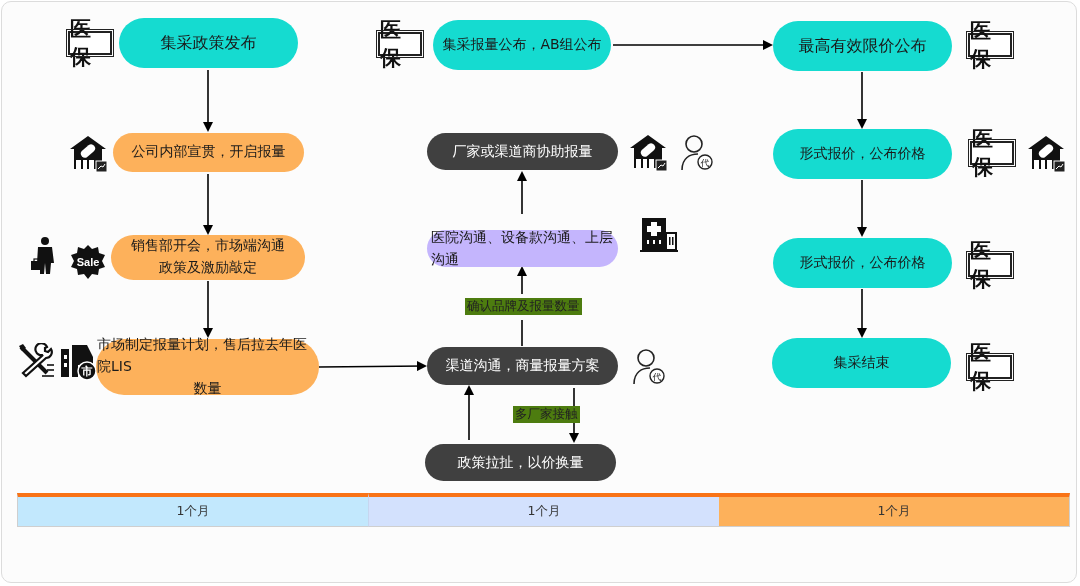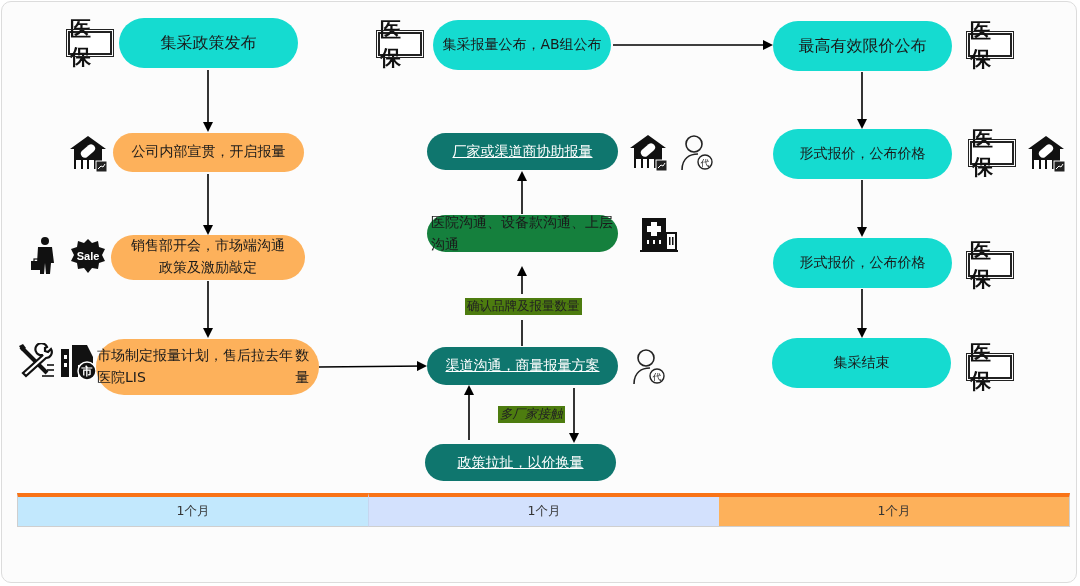--- a/index.html
+++ b/index.html
@@ -4,22 +4,22 @@
 <style>
   html, body { margin:0; padding:0; background:#ffffff; }
   body { width:1080px; height:586px; position:relative; overflow:hidden;
          font-family:"DejaVu Sans", "Liberation Sans", sans-serif; }
   .frame { position:absolute; left:1px; top:1px; width:1076px; height:582px;
            border:1px solid #dcdcdc; border-radius:10px; background:#fcfcfc; box-sizing:border-box; }
   .node { position:absolute; border-radius:999px; display:flex; align-items:center; justify-content:center;
           box-sizing:border-box; color:#1a1a1a; line-height:1.55; padding:0 4px; }
   .teal { background:#15dbd0; }
   .orange { background:#fdb15b; }
-  .gray { background:#0f766e; color:#ffffff;text-decoration:underline; }
-  .green { background:#15803d; }
+  .gray { background:#404040; color:#ffffff; }
+  .green { background:#c4b5fd;margin-top:15px; }
   .fs16 { font-size:16px; }
   .fs12 { font-size:14px; }
   .badge { position:absolute; width:44px; height:24px; border:2px solid #222; box-sizing:border-box;
            background:#fff; display:flex; align-items:center; justify-content:center;
            font-size:21px; font-weight:bold; color:#111; outline:1px solid #222; outline-offset:1px; }
   .label { position:absolute; font-size:12.5px; color:#222; background:#4d7c0f; padding:0 2px; }
   svg.lines { position:absolute; left:0; top:0; }
   .icon { position:absolute; }
   .timeline { position:absolute; top:493px; height:34px; display:flex; align-items:center; justify-content:center;
               font-size:12.5px; color:#333; box-sizing:border-box; border-top:4px solid #f97316; border-bottom:1px solid #cfcfcf; }
@@ -73,21 +73,21 @@
 <div class="node orange fs12" style="left:113px;top:133px;width:191px;height:39px;font-family:Liberation Mono, monospace;">公司内部宣贯，开启报量</div>
 
 <div class="icon" style="left:31px;top:237px;">
   <svg width="24" height="38" viewBox="0 0 24 38">
     <circle cx="14" cy="4" r="4" fill="#111"></circle>
     <path d="M7 10 L21 10 L23 26 L20 26 L19 37 L15 37 L14 26 L13 37 L9 37 L9 26 L6 26 Z" fill="#111"></path>
     <rect x="0" y="24" width="11" height="9" fill="#111"></rect>
     <rect x="3" y="22" width="5" height="3" fill="none" stroke="#111" stroke-width="1.2"></rect>
   </svg>
 </div>
-<div class="icon" style="left:70px;top:238px;">
+<div class="icon" style="left:70px;top:244px;">
   <svg width="36" height="36" viewBox="0 0 36 36">
     <polygon points="18,1 22,5 28,3 29,9 35,11 32,17 35,23 29,25 28,31 22,30 18,35 14,30 8,31 7,25 1,23 4,17 1,11 7,9 8,3 14,5" fill="#111"></polygon>
     <text x="18" y="22" text-anchor="middle" font-size="11" font-weight="bold" fill="#fff" font-family="Liberation Sans, sans-serif">Sale</text>
   </svg>
 </div>
 <div class="node orange fs12" style="left:111px;top:235px;width:194px;height:45px;flex-direction:column;font-family:Liberation Mono, monospace;">
   <span>销售部开会，市场端沟通</span>
   <span>政策及激励敲定</span>
 </div>
 
@@ -105,21 +105,21 @@
   <svg width="36" height="36" viewBox="0 0 36 36">
     <rect x="0" y="4" width="8" height="28" fill="#111"></rect>
     <path d="M11 0 L26 0 L32 12 L32 20 L11 20 Z" fill="#111"></path>
     <rect x="11" y="20" width="6" height="12" fill="#111"></rect>
     <rect x="3" y="10" width="3" height="4" fill="#fff"></rect>
     <rect x="3" y="18" width="3" height="4" fill="#fff"></rect>
     <circle cx="26" cy="26" r="9" fill="#111" stroke="#fff" stroke-width="1.5"></circle>
     <text x="26" y="30" text-anchor="middle" font-size="11" fill="#fff" font-weight="bold">市</text>
   </svg>
 </div>
-<div class="node orange fs12" style="left:96px;top:339px;width:223px;height:56px;flex-direction:row;padding:0 1px;">
+<div class="node orange fs12" style="left:96px;top:339px;width:223px;height:56px;flex-direction:column;padding:0 1px;">
   <span>市场制定报量计划，售后拉去年医院LIS</span>
   <span>数量</span>
 </div>
 
 <div class="badge" style="left:378px;top:32px;">医保</div>
 <div class="node teal fs12" style="left:433px;top:20px;width:178px;height:50px;">集采报量公布，AB组公布</div>
 
 <div class="node gray fs12" style="left:427px;top:133px;width:191px;height:37px;">厂家或渠道商协助报量</div>
 <div class="icon" style="left:628px;top:132px;">
   <svg width="42" height="42" viewBox="0 0 42 42">
@@ -162,21 +162,21 @@
 <div class="node gray fs12" style="left:427px;top:347px;width:191px;height:38px;">渠道沟通，商量报量方案</div>
 <div class="icon" style="left:632px;top:348px;">
   <svg width="36" height="38" viewBox="0 0 36 38">
     <circle cx="14" cy="10" r="8" fill="none" stroke="#222" stroke-width="1.6"></circle>
     <path d="M2 36 C2 24 10 20 18 20" fill="none" stroke="#222" stroke-width="1.6"></path>
     <circle cx="25" cy="28" r="7" fill="#fff" stroke="#222" stroke-width="1.4"></circle>
     <text x="25" y="32" text-anchor="middle" font-size="9" fill="#222">代</text>
   </svg>
 </div>
 
-<div class="label" style="left:498px;top:406px;font-style:italic;">多厂家接触</div>
+<div class="label" style="left:513px;top:406px;">多厂家接触</div>
 
 <div class="node gray fs12" style="left:425px;top:444px;width:191px;height:37px;">政策拉扯，以价换量</div>
 
 <div class="node teal fs16" style="left:773px;top:21px;width:179px;height:50px;">最高有效限价公布</div>
 <div class="badge" style="left:968px;top:33px;">医保</div>
 
 <div class="node teal fs12" style="left:773px;top:129px;width:179px;height:50px;">形式报价，公布价格</div>
 <div class="badge" style="left:970px;top:141px;">医保</div>
 <div class="icon" style="left:1026px;top:133px;">
   <svg width="42" height="42" viewBox="0 0 42 42">

